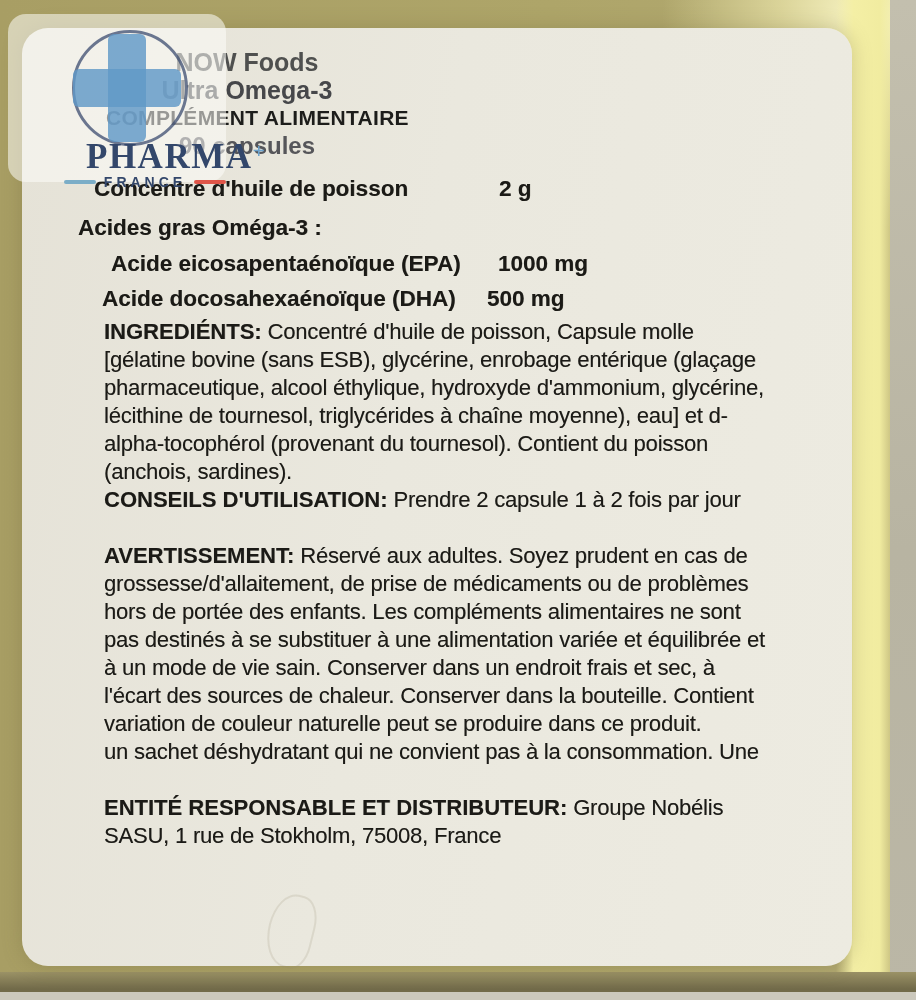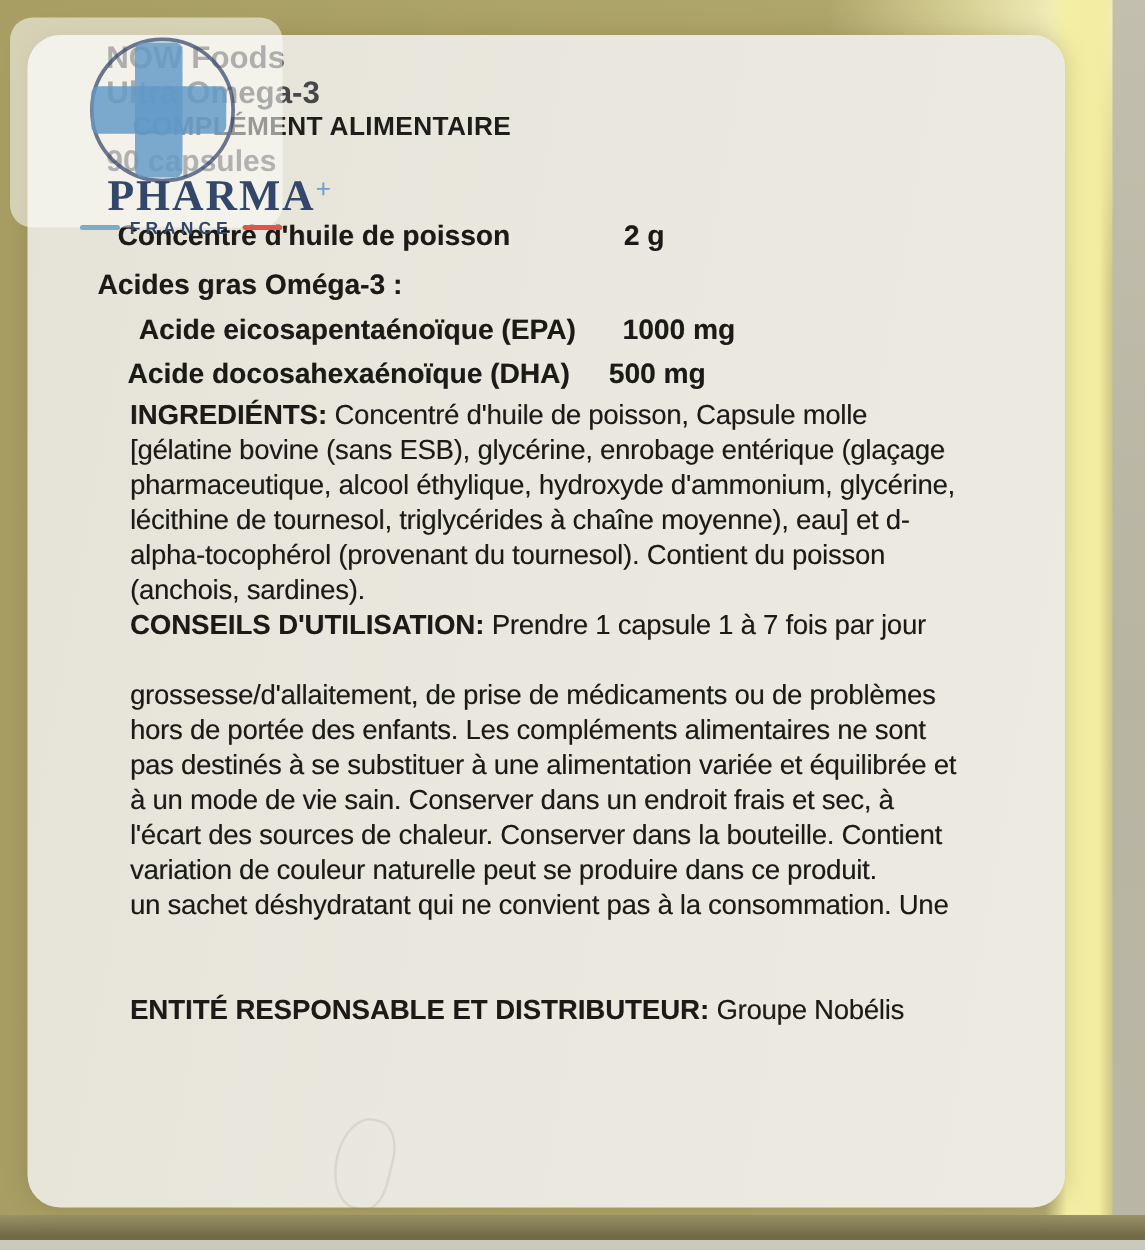--- a/index.html
+++ b/index.html
@@ -36,21 +36,21 @@
     border-radius:26px;
     background:linear-gradient(100deg,#e5e2d7 0%,#eae8de 45%,#edebe1 100%);
     box-shadow:0 0 20px rgba(100,92,50,0.28);
   }
   .scratch {
     position:absolute; left:246px; top:866px; width:42px; height:70px;
     border:2px solid rgba(150,140,110,0.18); border-radius:55% 45% 40% 60%;
     transform:rotate(14deg);
   }
   
-  .brand { position:absolute; left:63px; top:4px; line-height:28px; font-weight:bold; }
+  .brand { position:absolute; left:63px; top:20px; line-height:28px; font-weight:bold;text-align:center; }
   .brand .b1 { font-size:25px; color:#4f504f; }
   .brand .b2 { font-size:25px; color:#46474a; }
   .brand .b3 { font-size:21px; color:#1d1d1b; letter-spacing:0.3px;margin-left:21px; }
   .brand .b4 { font-size:24px; color:#56565a; }
   
   .nut { position:absolute; font-weight:bold; font-size:22.5px; white-space:nowrap;
          text-shadow:0.3px 0.3px 0.4px rgba(27,26,22,0.45); }
   .nut .val { position:absolute; left:0; }
   
   .para { position:absolute; left:68px; font-size:22px; line-height:28px;
@@ -127,35 +127,37 @@
     <div class="para" style="top:290px;">
         <div><span class="b">INGREDIÉNTS:</span><span> Concentré d'huile de poisson, Capsule molle</span></div>
         <div><span>[gélatine bovine (sans ESB), glycérine, enrobage entérique (glaçage</span></div>
         <div><span>pharmaceutique, alcool éthylique, hydroxyde d'ammonium, glycérine,</span></div>
         <div><span>lécithine de tournesol, triglycérides à chaîne moyenne), eau] et d-</span></div>
         <div><span>alpha-tocophérol (provenant du tournesol). Contient du poisson</span></div>
         <div><span>(anchois, sardines).</span></div>
       </div>
 
     <div class="para" style="top:458px;">
-        <div><span class="b">CONSEILS D'UTILISATION:</span><span> Prendre 1 capsule 1 à 7 fois par jour</span></div>
+        <div><span class="b">CONSEILS D'UTILISATION:</span><span> Prendre 2 capsule 1 à 2 fois par jour</span></div>
       </div>
 
     <div class="para" style="top:514px;">
+        <div><span class="b">AVERTISSEMENT:</span><span> Réservé aux adultes. Soyez prudent en cas de</span></div>
         <div><span>grossesse/d'allaitement, de prise de médicaments ou de problèmes</span></div>
         <div><span>hors de portée des enfants. Les compléments alimentaires ne sont</span></div>
         <div><span>pas destinés à se substituer à une alimentation variée et équilibrée et</span></div>
         <div><span>à un mode de vie sain. Conserver dans un endroit frais et sec, à</span></div>
         <div><span>l'écart des sources de chaleur. Conserver dans la bouteille. Contient</span></div>
         <div><span>variation de couleur naturelle peut se produire dans ce produit.</span></div>
         <div><span>un sachet déshydratant qui ne convient pas à la consommation. Une</span></div>
       </div>
 
     <div class="para" style="top:766px;">
         <div><span class="b">ENTITÉ RESPONSABLE ET DISTRIBUTEUR:</span><span> Groupe Nobélis</span></div>
+        <div><span>SASU, 1 rue de Stokholm, 75008, France</span></div>
       </div>
 
     <div class="scratch"></div>
   </div>
 
   <div class="watermark">
     <div class="wm-circle"></div>
     <div class="wm-cross-v"></div>
     <div class="wm-cross-h"></div>
     <div class="wm-name">

